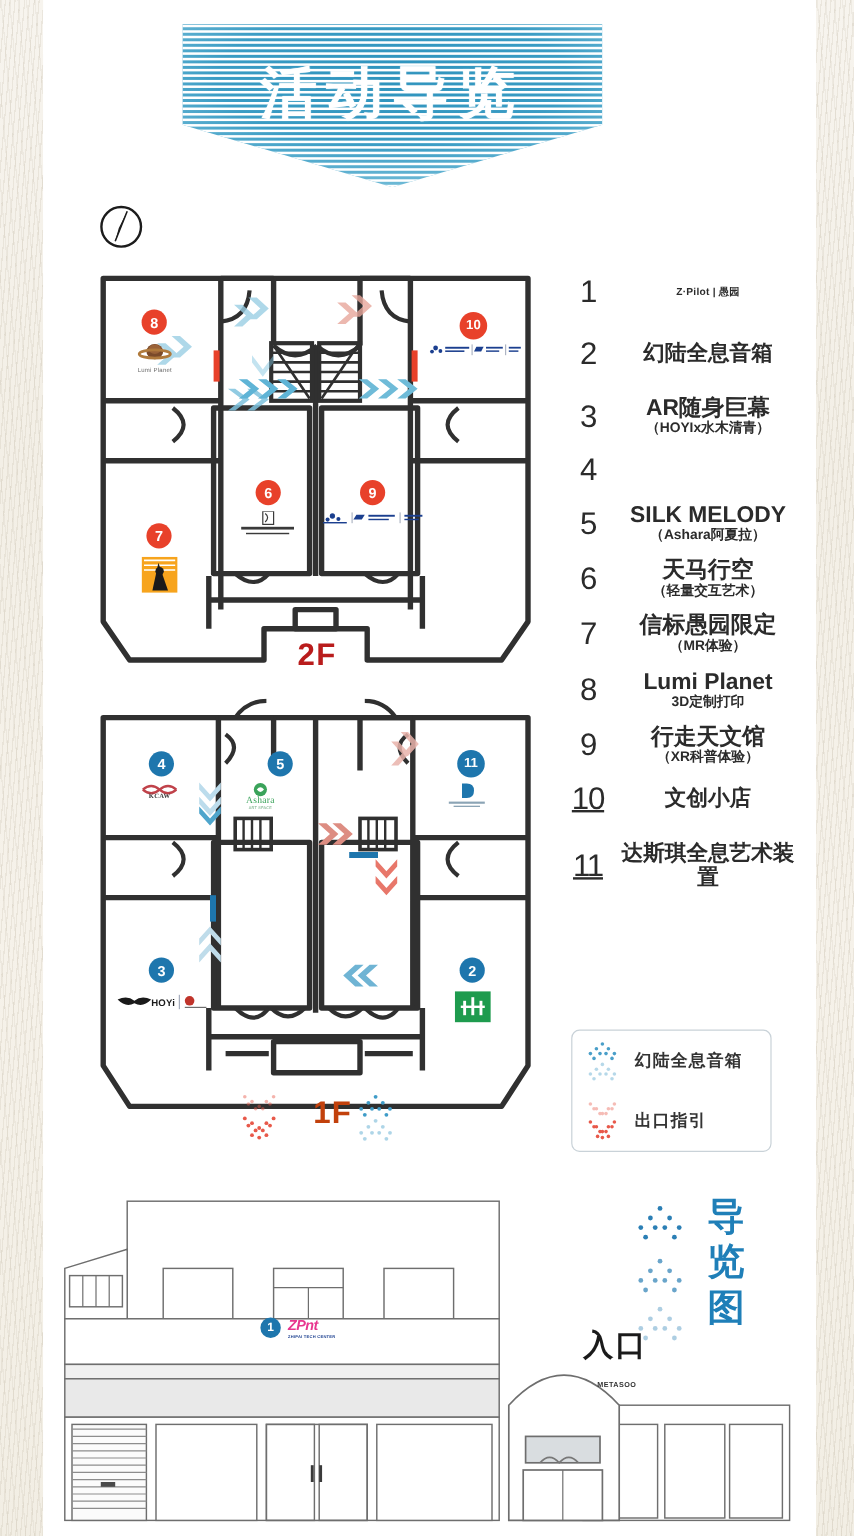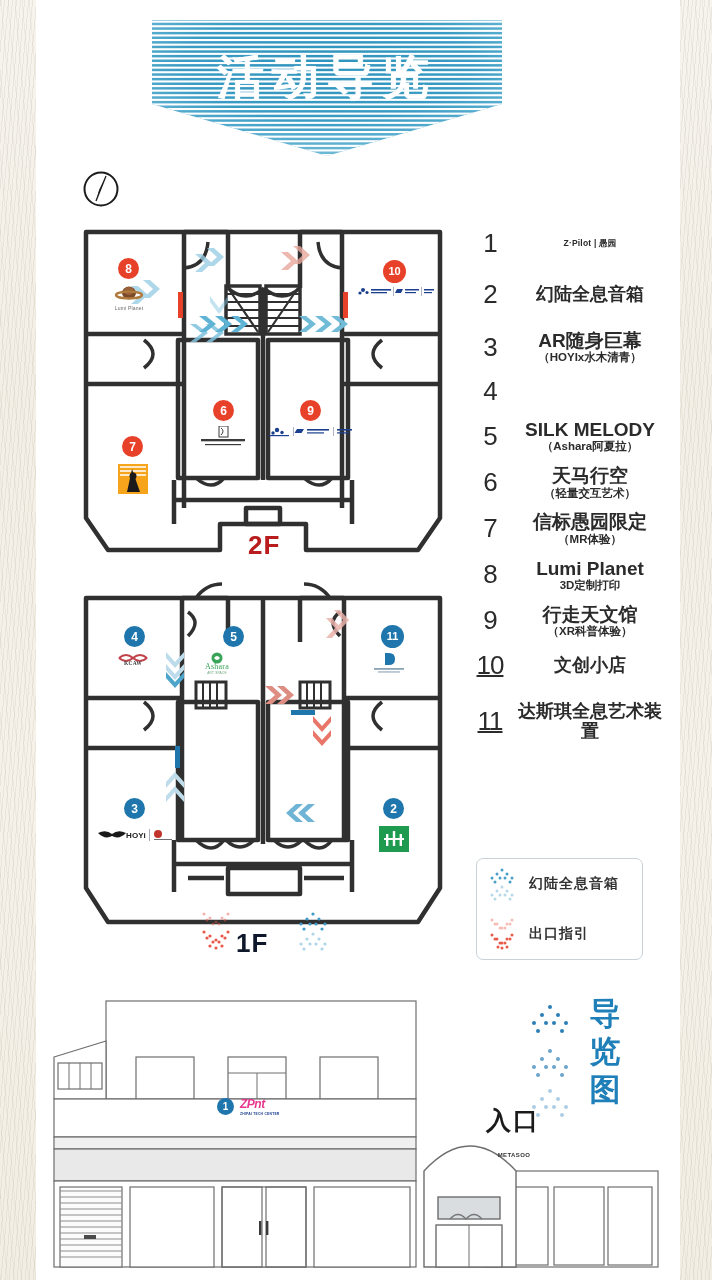--- a/index.html
+++ b/index.html
@@ -33,21 +33,21 @@
 
   
   .compass{position:absolute;left:80px;top:168px;width:42px;height:42px;}
 
   
   .floor{position:absolute;}
   .floor-2f{left:78px;top:228px;width:370px;height:330px;}
   .floor-1f{left:78px;top:582px;width:370px;height:378px;}
   .floor-label{position:absolute;font-size:26px;font-weight:800;letter-spacing:1px;}
   .lbl-2f{left:248px;top:530px;color:#b91c1c;}
-  .lbl-1f{left:236px;top:912px;color:#0f172a;margin-top:16px;}
+  .lbl-1f{left:261px;top:912px;color:#c2410c;}
 
   .marker{position:absolute;width:21px;height:21px;border-radius:50%;
     display:flex;align-items:center;justify-content:center;
     color:#fff;font-size:12px;font-weight:700;line-height:1;}
   .marker.red{background:#e8412a;}
   .marker.blue{background:#1e76ad;}
   .marker.wide{width:23px;height:23px;font-size:11px;}
 
   .room-logo{position:absolute;text-align:center;font-size:5px;color:#6a6a6a;
     line-height:1.25;letter-spacing:.2px;}

